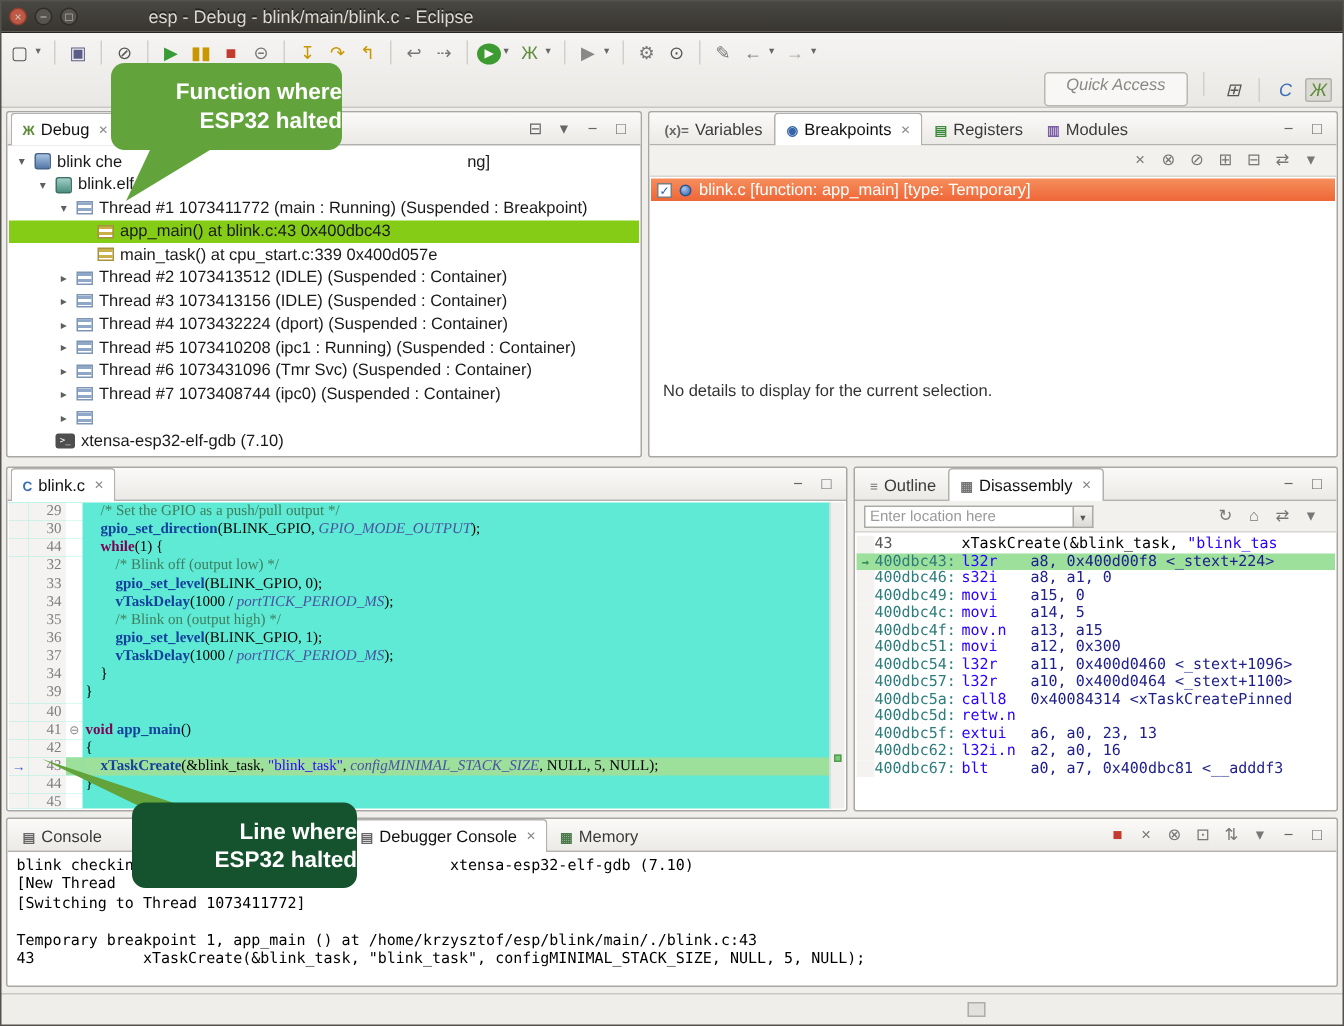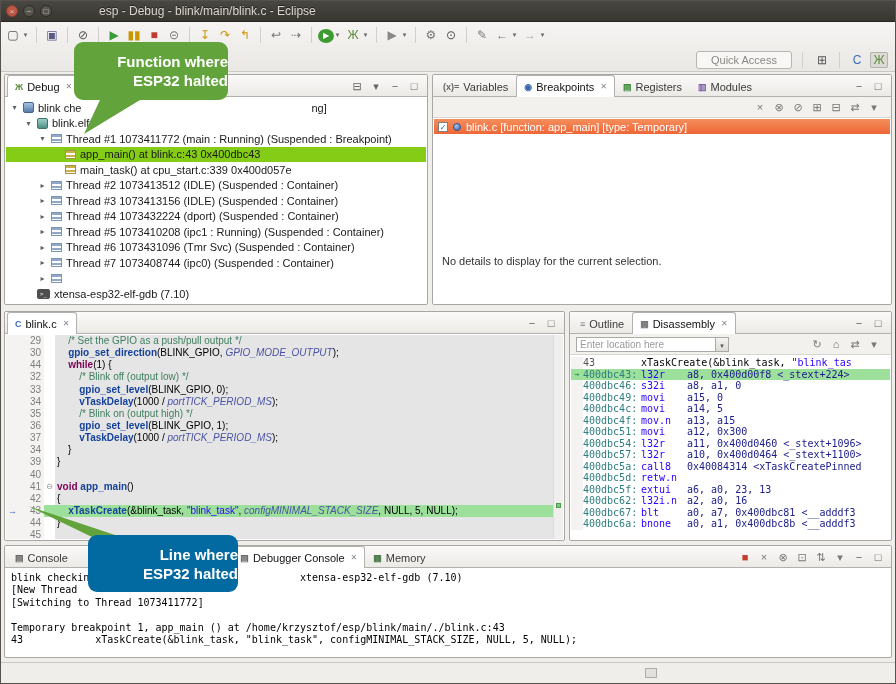--- a/index.html
+++ b/index.html
@@ -13,21 +13,21 @@
     display:flex;align-items:center;gap:5px;padding:0 6px;}
   .winbtn{width:12px;height:12px;border-radius:50%;background:#57544E;border:1px solid #2E2C28;
     color:#CFCBC3;font-size:8px;line-height:11px;text-align:center;box-sizing:border-box;}
   .winbtn.close{background:#BF5844;border-color:#8E3E30;}
   #title-text{color:#DCD8D1;font-size:12px;font-weight:normal;margin-left:42px;text-shadow:0 -1px 0 #222;}
 
   
   #toolbar{position:absolute;left:0;top:22px;width:896px;height:50px;box-sizing:border-box;
     background:linear-gradient(#F5F4F2,#EAE8E5);border-bottom:1px solid #C9C7C3;}
   #tb-row1{height:26px;display:flex;align-items:center;padding:0 4px;gap:2px;}
-  #tb-row2{height:23px;display:flex;align-items:center;justify-content:flex-end;padding:0 8px;gap:6px;}
+  #tb-row2{height:23px;display:flex;justify-content:flex-end;padding:0 8px;gap:6px;font-style:italic;}
   .tbi{min-width:16px;height:16px;line-height:16px;text-align:center;font-size:12px;color:#555;
     padding:0 1px;border-radius:2px;display:inline-block;}
   .tbi.caret{min-width:7px;font-size:7px;color:#666;margin-left:-3px;}
   .tbi.circle{width:14px;min-width:14px;height:14px;line-height:14px;border-radius:50%;
     color:#fff;font-size:8px;margin-top:1px;}
   .tbi.active{background:#DCDAD5;box-shadow:inset 0 0 0 1px #B5B3AE;}
   .tbsep{width:1px;height:16px;background:#D2D0CC;margin:0 4px;display:inline-block;}
   #quick-access{border:1px solid #B9B7B2;border-radius:3px;background:#F8F7F5;color:#8A8884;
     font-size:11px;padding:2px 14px;}
   #persp{display:flex;align-items:center;gap:4px;}
@@ -75,22 +75,22 @@
   #bp-row{height:15px;background:linear-gradient(#F58E5C,#EF6637);display:flex;align-items:center;
     gap:5px;padding:0 4px;color:#fff;font-size:11px;}
   #bp-check{width:10px;height:10px;background:#fff;border:1px solid #7E7E7E;font-size:8px;
     line-height:9px;text-align:center;color:#2B65B0;box-sizing:border-box;flex:none;}
   #bp-dot{width:8px;height:8px;border-radius:50%;flex:none;
     background:radial-gradient(circle at 35% 30%,#A9C6EC,#3463A8);border:1px solid #2D5494;box-sizing:border-box;}
   #bp-message{position:absolute;left:8px;top:136px;font-size:11px;color:#333;}
 
   
   #editor-panel{left:4px;top:311px;width:561px;height:230px;}
-  #editor-body{position:absolute;left:1px;right:10px;top:23px;bottom:1px;background:#e5e5e5;
-    font-family:Liberation Sans, sans-serif;font-size:10px;overflow:hidden;}
+  #editor-body{position:absolute;left:1px;right:10px;top:23px;bottom:1px;background:#5eead4;
+    font-family:Liberation Serif, serif;font-size:10px;overflow:hidden;}
   .eline{display:flex;height:12.15px;line-height:12.15px;white-space:pre;}
   .emark{width:13px;background:#F4F3F1;color:#3B5FC0;font-weight:bold;text-align:center;font-size:9px;flex:none;}
   .lnum{width:22px;background:#F4F3F1;color:#7E7E7E;text-align:right;padding-right:3px;flex:none;}
   .efold{width:11px;background:#fff;color:#8A8A8A;font-size:8px;text-align:center;flex:none;}
   .ecode{flex:1;padding-left:2px;}
   .eline.cur .ecode,.eline.cur .efold{background:#9CE09C;}
   .sg-p{color:#000;}
   .sg-c{color:#3F7F5F;}
   .sg-k{color:#7F0055;font-weight:bold;}
   .sg-f{color:#14419C;font-weight:bold;}
@@ -365,21 +365,20 @@
       <div class="dline" data-name="disassembly-line"><span class="dmark" data-name="disassembly-gutter"></span><span class="daddr" data-name="disassembly-address">400dbc4c:</span><span class="dmn" data-name="disassembly-mnemonic">movi</span><span class="dops" data-name="disassembly-operands">a14, 5</span></div>
       <div class="dline" data-name="disassembly-line"><span class="dmark" data-name="disassembly-gutter"></span><span class="daddr" data-name="disassembly-address">400dbc4f:</span><span class="dmn" data-name="disassembly-mnemonic">mov.n</span><span class="dops" data-name="disassembly-operands">a13, a15</span></div>
       <div class="dline" data-name="disassembly-line"><span class="dmark" data-name="disassembly-gutter"></span><span class="daddr" data-name="disassembly-address">400dbc51:</span><span class="dmn" data-name="disassembly-mnemonic">movi</span><span class="dops" data-name="disassembly-operands">a12, 0x300</span></div>
       <div class="dline" data-name="disassembly-line"><span class="dmark" data-name="disassembly-gutter"></span><span class="daddr" data-name="disassembly-address">400dbc54:</span><span class="dmn" data-name="disassembly-mnemonic">l32r</span><span class="dops" data-name="disassembly-operands">a11, 0x400d0460 &lt;_stext+1096&gt;</span></div>
       <div class="dline" data-name="disassembly-line"><span class="dmark" data-name="disassembly-gutter"></span><span class="daddr" data-name="disassembly-address">400dbc57:</span><span class="dmn" data-name="disassembly-mnemonic">l32r</span><span class="dops" data-name="disassembly-operands">a10, 0x400d0464 &lt;_stext+1100&gt;</span></div>
       <div class="dline" data-name="disassembly-line"><span class="dmark" data-name="disassembly-gutter"></span><span class="daddr" data-name="disassembly-address">400dbc5a:</span><span class="dmn" data-name="disassembly-mnemonic">call8</span><span class="dops" data-name="disassembly-operands">0x40084314 &lt;xTaskCreatePinned</span></div>
       <div class="dline" data-name="disassembly-line"><span class="dmark" data-name="disassembly-gutter"></span><span class="daddr" data-name="disassembly-address">400dbc5d:</span><span class="dmn" data-name="disassembly-mnemonic">retw.n</span><span class="dops" data-name="disassembly-operands"></span></div>
       <div class="dline" data-name="disassembly-line"><span class="dmark" data-name="disassembly-gutter"></span><span class="daddr" data-name="disassembly-address">400dbc5f:</span><span class="dmn" data-name="disassembly-mnemonic">extui</span><span class="dops" data-name="disassembly-operands">a6, a0, 23, 13</span></div>
       <div class="dline" data-name="disassembly-line"><span class="dmark" data-name="disassembly-gutter"></span><span class="daddr" data-name="disassembly-address">400dbc62:</span><span class="dmn" data-name="disassembly-mnemonic">l32i.n</span><span class="dops" data-name="disassembly-operands">a2, a0, 16</span></div>
       <div class="dline" data-name="disassembly-line"><span class="dmark" data-name="disassembly-gutter"></span><span class="daddr" data-name="disassembly-address">400dbc67:</span><span class="dmn" data-name="disassembly-mnemonic">blt</span><span class="dops" data-name="disassembly-operands">a0, a7, 0x400dbc81 &lt;__adddf3</span></div>
-      <div class="dline" data-name="disassembly-line"><span class="dmark" data-name="disassembly-gutter"></span><span class="daddr" data-name="disassembly-address">400dbc6a:</span><span class="dmn" data-name="disassembly-mnemonic">bnone</span><span class="dops" data-name="disassembly-operands">a0, a1, 0x400dbc8b &lt;__adddf3</span></div>
     </div>
 </div>
 
 <div class="panel" id="console-panel" data-name="console-view">
   <div class="tabbar" data-name="console-tabbar">
     <span class="tabs">
         <div class="tab" data-name="tab-console">
           <span class="tic" data-name="console-icon" style="color: rgb(102, 102, 102);">▤</span>
           <span class="tlabel">Console</span>
         </div>
@@ -427,17 +426,17 @@
       <div data-name="callout-text">ESP32 halted</div>
     </div>
   <svg width="70" height="40" data-name="callout-function-tail">
     <polygon points="16,2 56,2 0,36" fill="#62A33C"></polygon>
   </svg>
 </div>
 <div class="callout" id="callout-line" data-name="callout-line-halted">
   <svg width="110" height="36" data-name="callout-line-tail">
     <polygon points="4,2 70,34 100,34" fill="#62A33C"></polygon>
   </svg>
-  <div class="bubble" data-name="callout-line-bubble" style="background: #0369a1;">
+  <div class="bubble" data-name="callout-line-bubble" style="background: #14532d;">
       <div data-name="callout-text">Line where</div>
       <div data-name="callout-text">ESP32 halted</div>
     </div>
 </div>
 
 </body></html>

